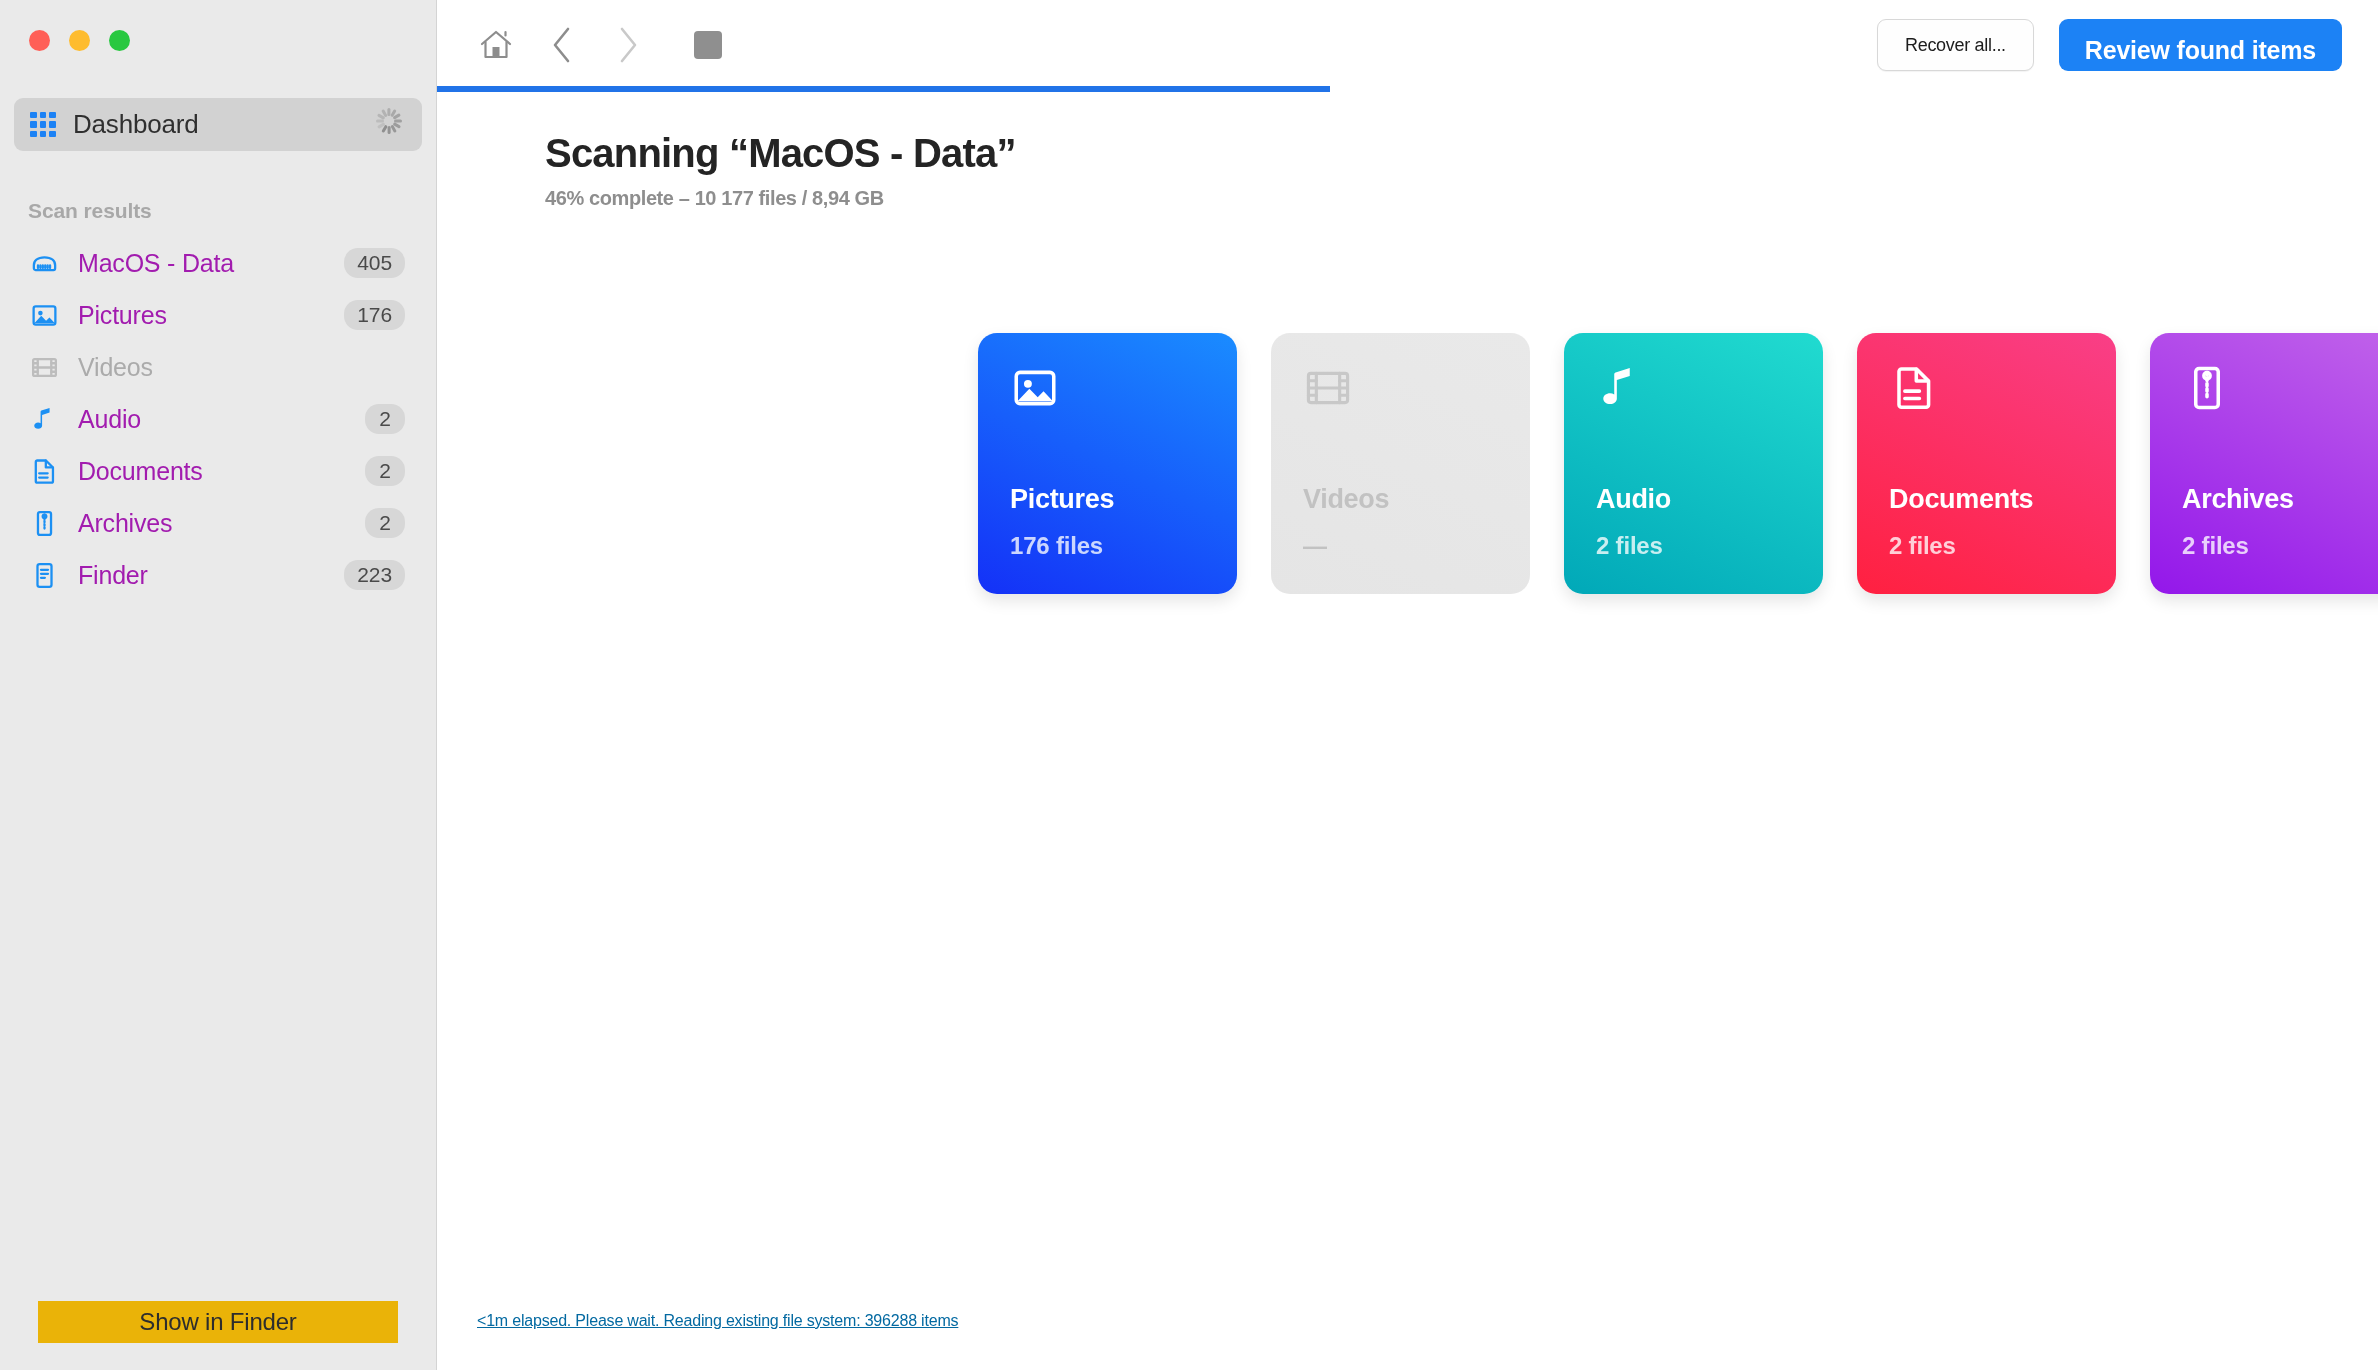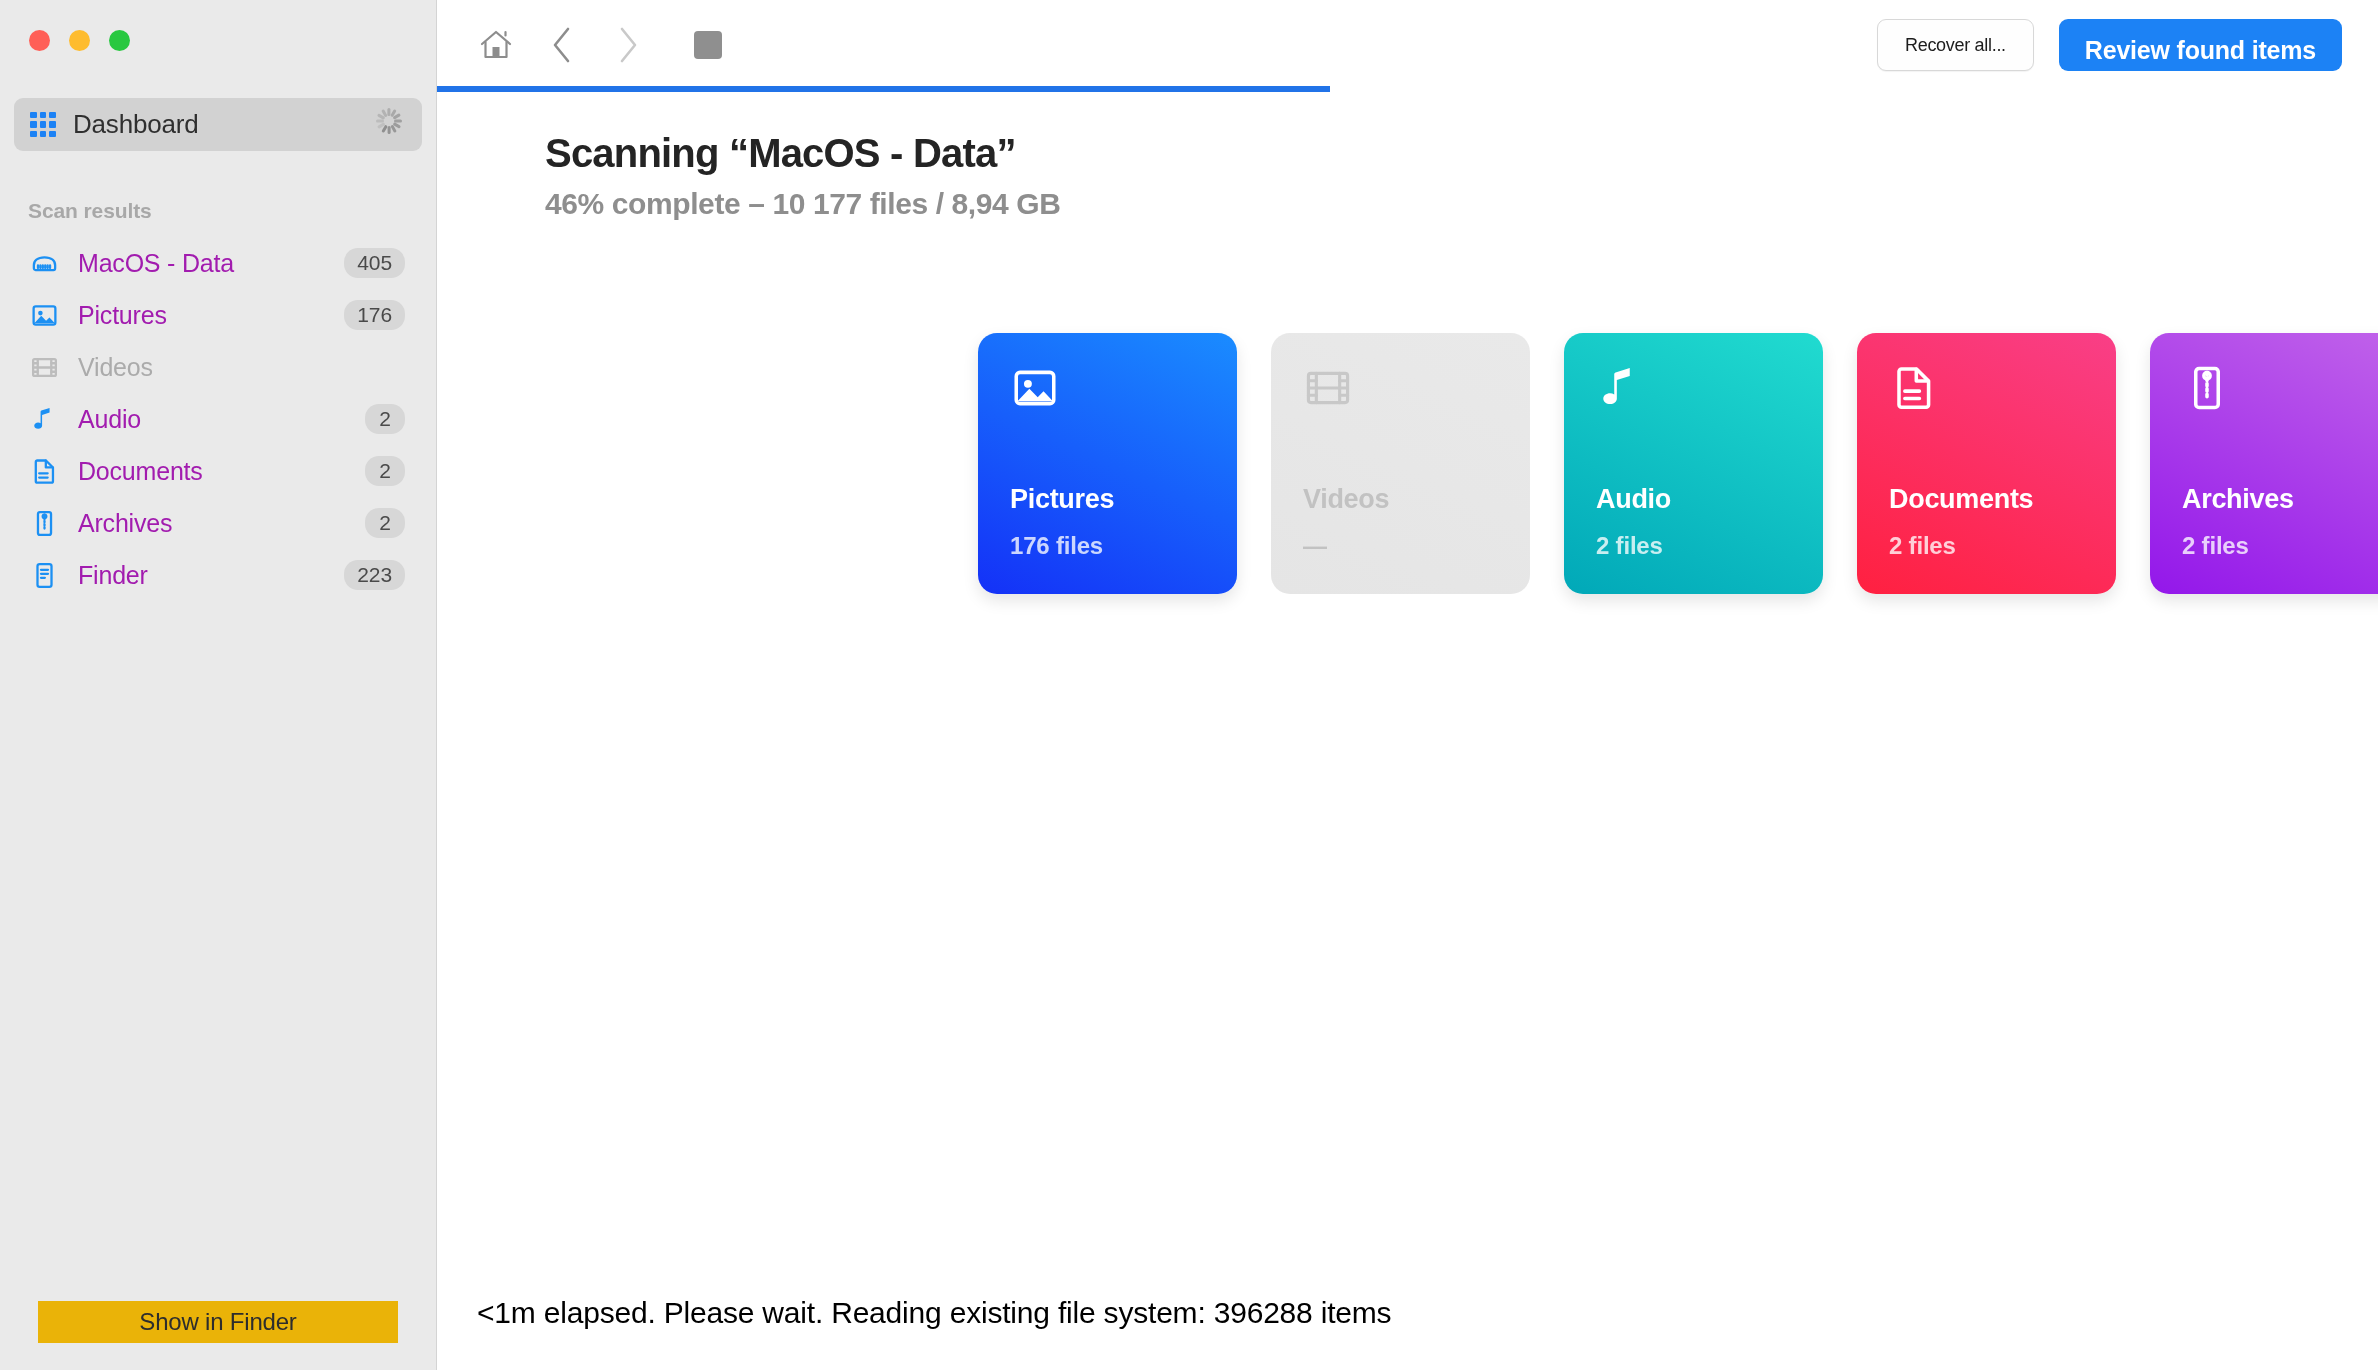--- a/index.html
+++ b/index.html
@@ -212,21 +212,21 @@
 
   .heading-block { position: absolute; top: 131px; left: 108px; }
   .heading-title {
     font-size: 40px;
     font-weight: bold;
     color: #242424;
     letter-spacing: -0.8px;
   }
   .heading-sub {
     margin-top: 11px;
-    font-size: 30px;
+    font-size: 20px;
     font-weight: bold;
     color: #8e8e8e;
     letter-spacing: -0.4px;
   }
 
   .cards {
     position: absolute;
     top: 333px; left: 541px;
     display: flex;
     gap: 34px;
@@ -261,23 +261,24 @@
     font-weight: bold;
     color: rgba(255,255,255,0.78);
     letter-spacing: -0.2px;
   }
   .card.videos .card-title { color: #c2c2c2; }
   .card.videos .card-count { color: #c2c2c2; }
 
   .statusbar {
     position: absolute;
     left: 40px; bottom: 40px;
-    font-size: 30px;
-    color: #000000;
+    font-size: 16px;
+    color: #0369a1;
     letter-spacing: -0.2px;
+    text-decoration: underline;
   }
 </style>
 </head>
 <body>
 
 <div id="app">
 
   <aside class="sidebar">
 
     <div class="traffic-lights">

